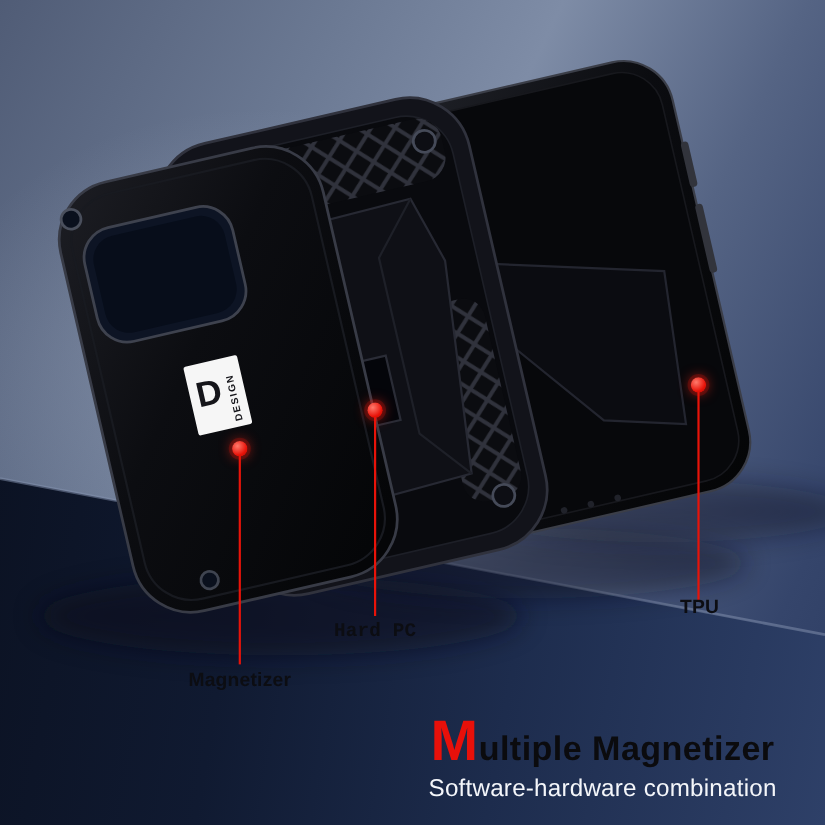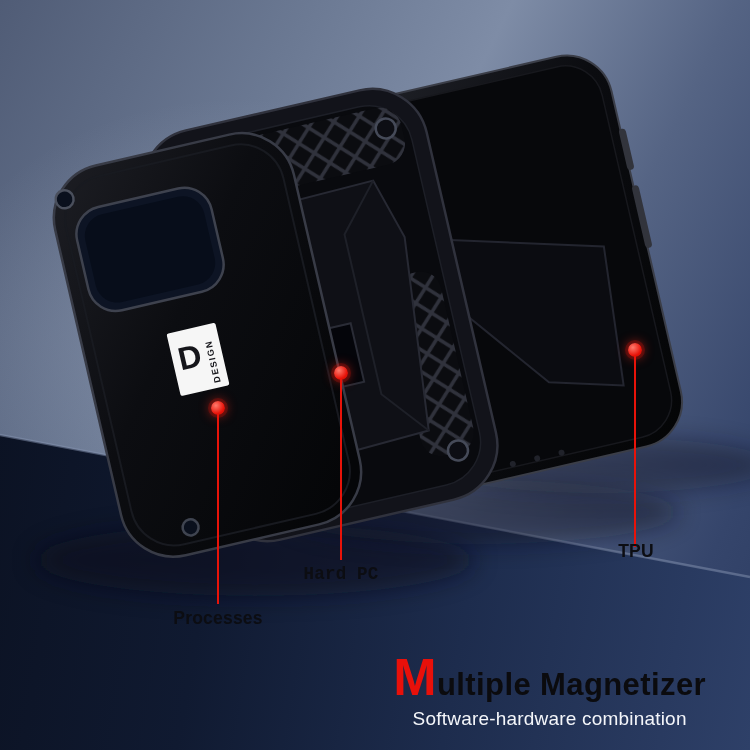--- a/index.html
+++ b/index.html
@@ -30,21 +30,21 @@
     position:absolute;text-align:center;font-weight:bold;
     font-size:17.5px;color:#0c0d12;letter-spacing:0.2px;
   }
   
   .headline{position:absolute;right:44px;bottom:20px;text-align:center;}
   .headline-main{
     display:flex;align-items:baseline;justify-content:center;
     font-weight:bold;color:#0b0b0e;font-size:31px;letter-spacing:0.4px;
   }
   .headline-accent{color:#e8100a;font-size:52px;line-height:0.75;font-weight:bold;}
-  .headline-sub{color:#f4f6fa;font-size:19px;margin-top:5px;font-weight:400;letter-spacing:0.2px;}
+  .headline-sub{color:#f4f6fa;font-size:22px;margin-top:5px;font-weight:400;letter-spacing:0.2px;}
 </style>
 </head>
 <body>
 
 <div class="stage">
 
   <div class="desk-top"></div>
   <div class="desk-front"></div>
 
   <svg class="art" width="750" height="750" viewBox="0 0 750 750">
@@ -121,21 +121,21 @@
         <rect x="170" y="325" width="50" height="64" rx="2" fill="#f6f6f6"></rect>
         <text x="176" y="364" font-size="32" font-weight="bold" fill="#15151a">D</text>
         <text transform="translate(212 384) rotate(-90)" font-size="9" font-weight="bold" letter-spacing="1.5" fill="#15151a">DESIGN</text>
       </g>
     </g>
   </svg>
 
   <div>
     <span class="dot" style="left:211px;top:401px;"></span>
     <span class="cline" style="left:217px;top:414px;height:190px;"></span>
-    <div class="clabel" style="left:128px;top:608px;width:180px;">Processes</div>
+    <div class="clabel" style="left:128px;top:608px;width:180px;">Magnetizer</div>
   </div>
 
   <div>
     <span class="dot" style="left:334px;top:366px;"></span>
     <span class="cline" style="left:340px;top:379px;height:181px;"></span>
     <div class="clabel" style="left:261px;top:564px;width:160px;font-family:Liberation Mono, monospace;">Hard PC</div>
   </div>
 
   <div>
     <span class="dot" style="left:628px;top:343px;"></span>

